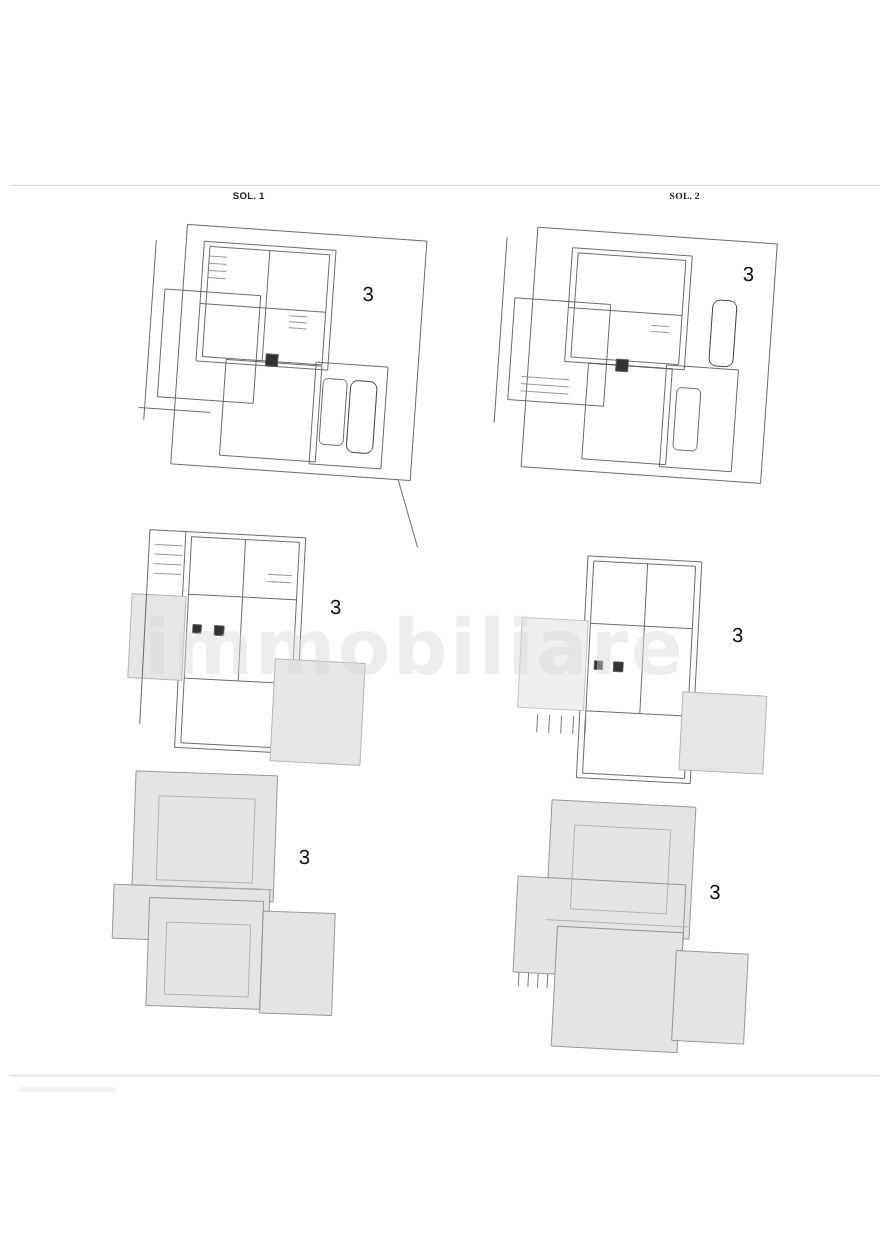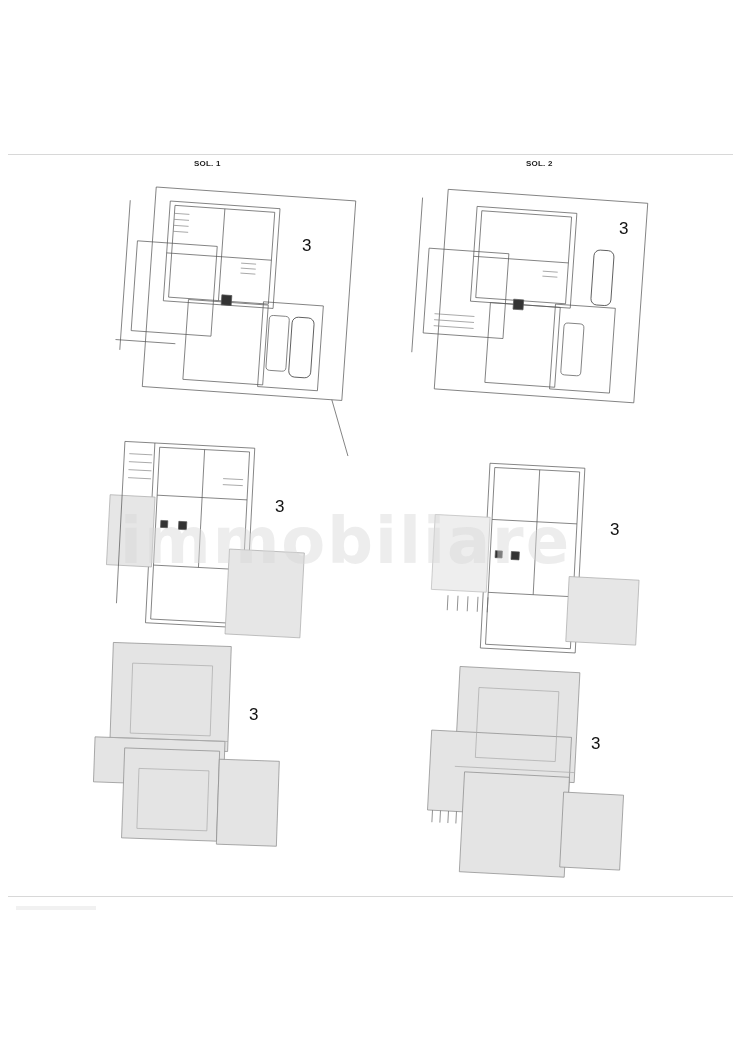--- a/index.html
+++ b/index.html
@@ -13,21 +13,21 @@
   .num{position:absolute;font-size:17px;color:#111;font-family:"Liberation Sans",sans-serif;}
   .watermark{position:absolute;left:120px;top:504px;font-size:64px;font-weight:bold;color:rgba(215,215,215,0.45);letter-spacing:2px;font-family:"DejaVu Sans",sans-serif;pointer-events:none;}
   .footer-text{position:absolute;left:16px;top:906px;width:80px;height:4px;background:#f1f1f1;}
 </style>
 </head>
 <body>
 
 <div class="rule top"></div>
 
 <div class="sol-title" style="left:194px;">SOL. 1</div>
-<div class="sol-title" style="left:526px;">SOL. 2</div>
+<div class="sol-title" style="left:558px;font-family:Liberation Serif, serif;">SOL. 2</div>
 
 <div class="plan" style="left:118px;top:188px;">
   <svg width="250" height="270" viewBox="0 0 250 270">
     <g stroke="#555" stroke-width="0.7" fill="none" transform="rotate(4 120 120)">
       <rect x="30" y="5" width="200" height="200"></rect>
       <rect x="45" y="18" width="110" height="100"></rect>
       <rect x="50" y="22" width="100" height="92"></rect>
       <rect x="15" y="60" width="80" height="90"></rect>
       <rect x="70" y="115" width="80" height="80"></rect>
       <rect x="145" y="112" width="60" height="85"></rect>

